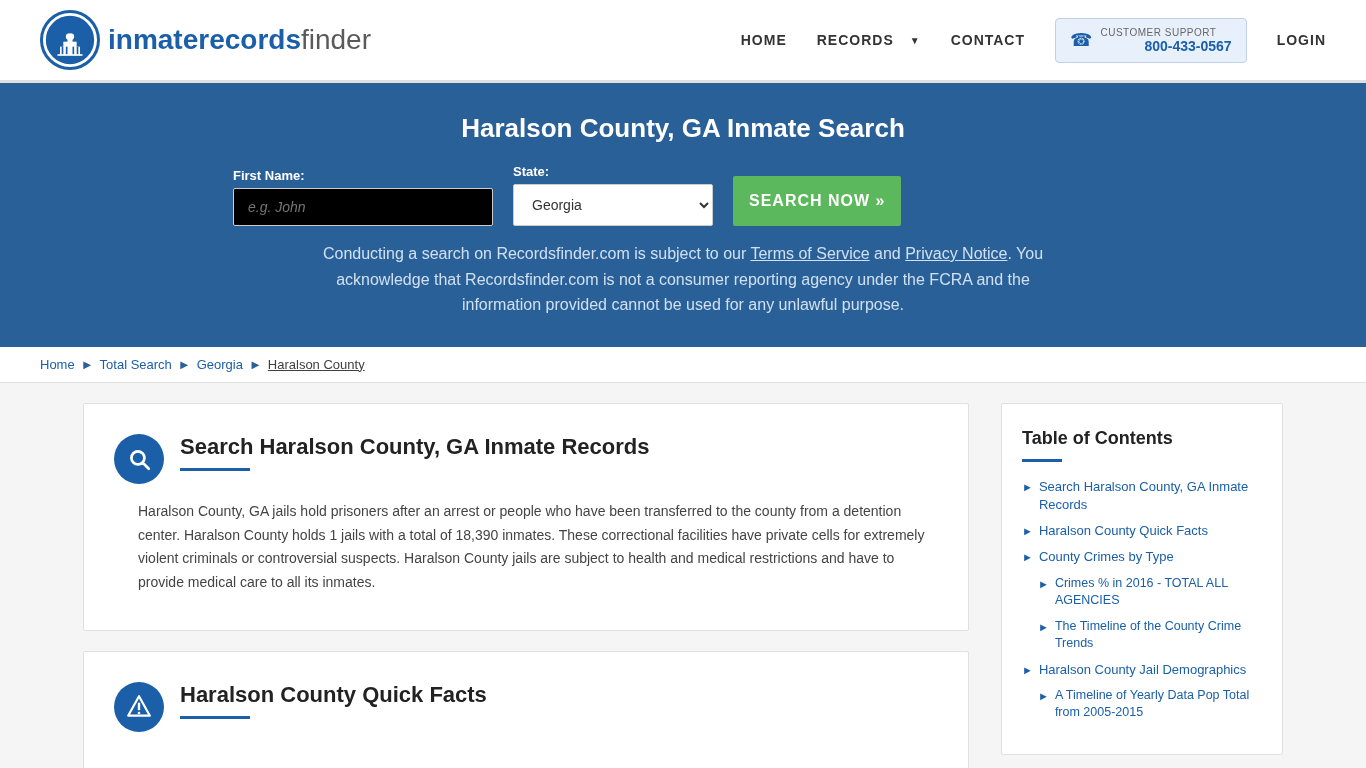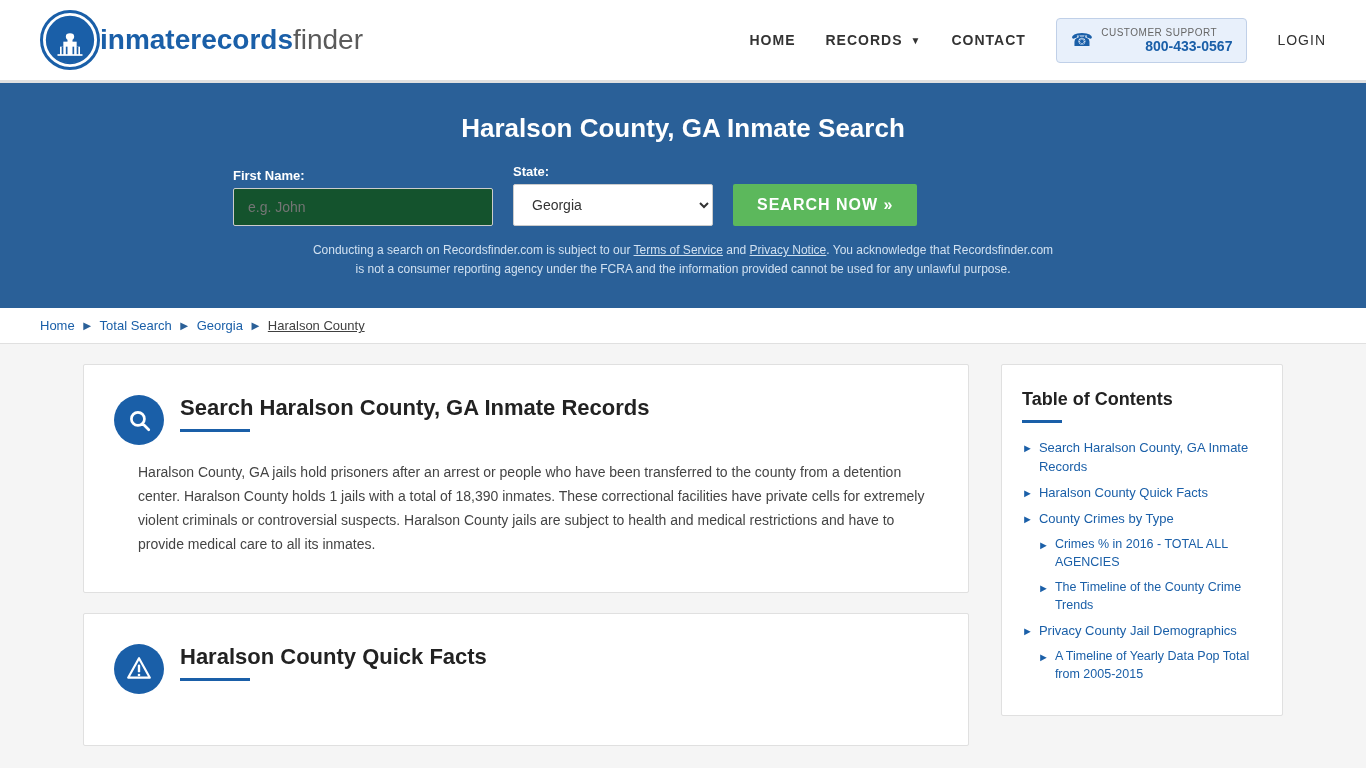--- a/index.html
+++ b/index.html
@@ -10,21 +10,21 @@
       background: #fff;
       border-bottom: 3px solid #e0e0e0;
       padding: 10px 40px;
       display: flex;
       align-items: center;
       justify-content: space-between;
     }
     .logo-area {
       display: flex;
       align-items: center;
-      gap: 0;
+      gap: 8px;
     }
     .logo-circle {
       width: 60px;
       height: 60px;
       border-radius: 50%;
       border: 3px solid #1a5fa8;
       background: #fff;
       display: flex;
       align-items: center;
       justify-content: center;
@@ -57,21 +57,21 @@
       font-weight: bold;
       color: #333;
       text-decoration: none;
       letter-spacing: 1px;
       text-transform: uppercase;
       cursor: pointer;
     }
     .nav-records {
       display: flex;
       align-items: center;
-      gap: 8px;
+      gap: 16px;
       text-align: right;
     }
     .nav-records .chevron {
       font-size: 10px;
     }
     .customer-support {
       background: #e8f0fb;
       border: 1px solid #c0d0e8;
       border-radius: 4px;
       padding: 8px 14px;
@@ -90,21 +90,21 @@
       letter-spacing: 0.5px;
     }
     .support-number {
       font-size: 14px;
       font-weight: bold;
       color: #1a5fa8;
       padding-left: 44px;
     }
     .login-btn {
       font-size: 14px;
-      font-weight: normal;
+      font-weight: bold;
       color: #333;
       text-decoration: none;
       letter-spacing: 1px;
       text-transform: uppercase;
       cursor: pointer;
     }
 
     
     .hero {
       background: #2a6098;
@@ -129,54 +129,55 @@
       flex-direction: column;
       gap: 5px;
       text-align: left;
     }
     .form-group label {
       color: #fff;
       font-size: 13px;
       font-weight: bold;
     }
     .form-group input {
-      background: #14532d;
+      background: #000000;
       border: 1px solid #ccc;
       padding: 10px 14px;
       font-size: 14px;
       color: #999;
       border-radius: 2px;
       width: 260px;
+      font-style: italic;
     }
     .form-group select {
       background: #fff;
       border: 1px solid #ccc;
       padding: 10px 14px;
       font-size: 14px;
       color: #333;
       border-radius: 2px;
       width: 200px;
       height: 42px;
     }
     .search-btn {
       background: #5cb85c;
       color: #fff;
       font-size: 16px;
       font-weight: bold;
       border: none;
-      padding: 10px 24px;
+      padding: 10px 16px;
       cursor: pointer;
       border-radius: 2px;
       letter-spacing: 1px;
-      height: 42px;
+      height: 50px;
       white-space: nowrap;
     }
     .disclaimer {
       color: #d0e0f0;
-      font-size: 12px;
+      font-size: 16px;
       max-width: 750px;
       margin: 4px auto;
       line-height: 1.6;
     }
     .disclaimer a {
       color: #d0e0f0;
       text-decoration: underline;
     }
 
     
@@ -461,21 +462,21 @@
           <li class="toc-item">
             <a href="#">
               <span class="toc-arrow">►</span>
               <span>The Timeline of the County Crime Trends</span>
             </a>
           </li>
         </ul>
         <li class="toc-item">
           <a href="#">
             <span class="toc-arrow">►</span>
-            <span>Privacy County Jail Demographics</span>
+            <span>Haralson County Jail Demographics</span>
           </a>
         </li>
         <ul class="toc-list toc-sub">
           <li class="toc-item">
             <a href="#">
               <span class="toc-arrow">►</span>
               <span>A Timeline of Yearly Data Pop Total from 2005-2015</span>
             </a>
           </li>
         </ul>

